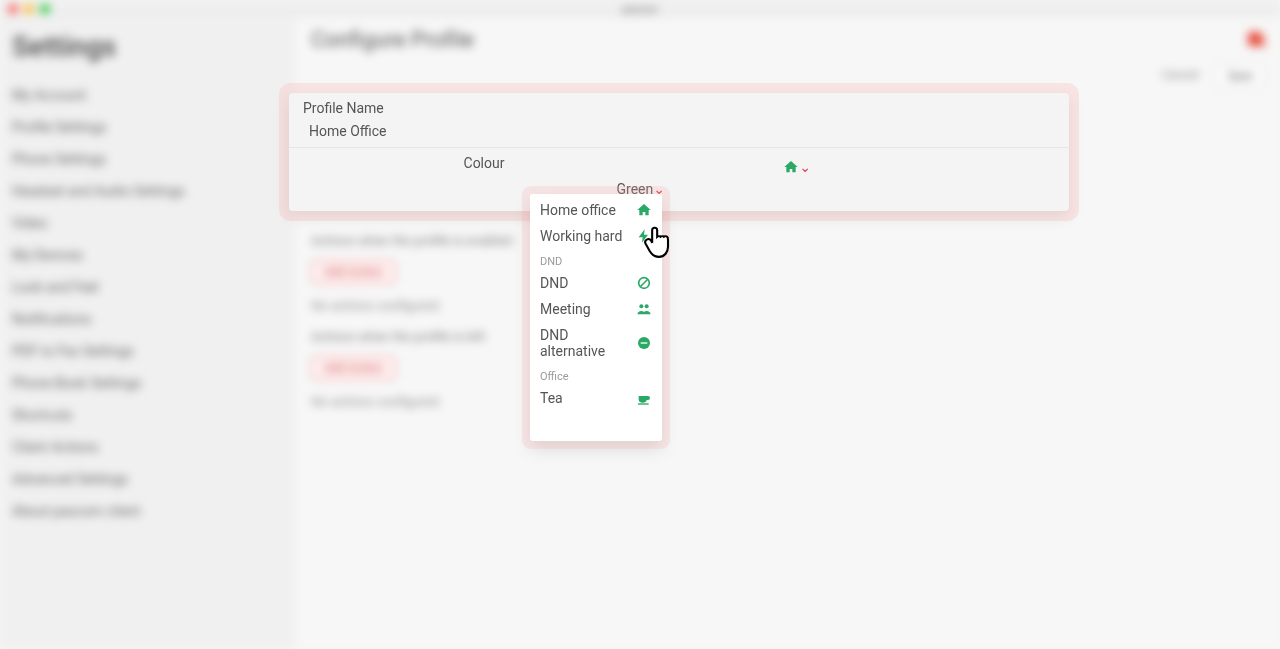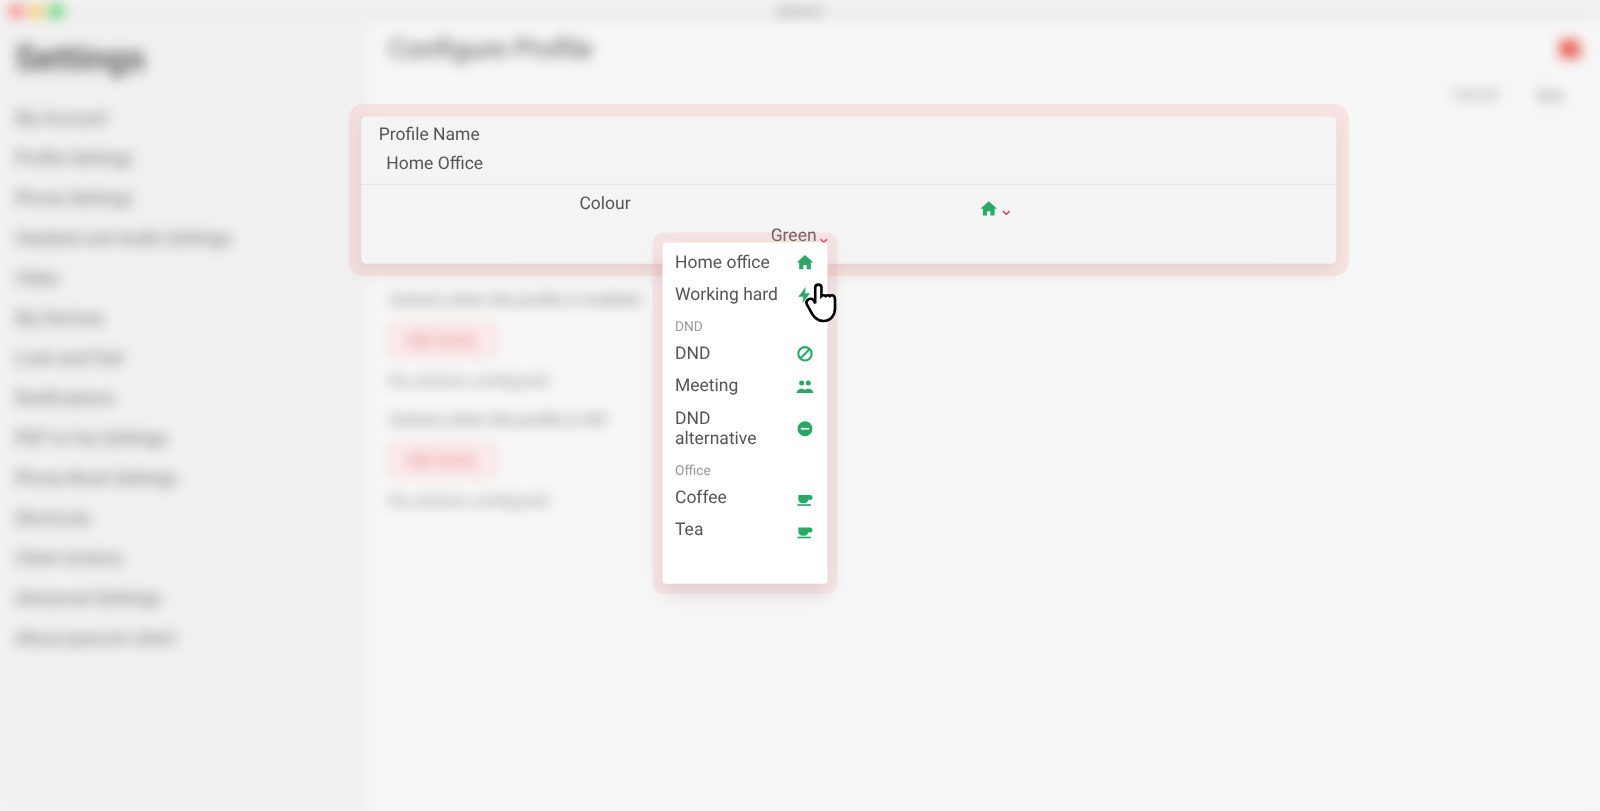--- a/index.html
+++ b/index.html
@@ -246,29 +246,20 @@
     <span class="ico">
       <svg viewBox="0 0 24 24" fill="currentColor">
           <circle cx="12" cy="12" r="9"></circle>
           <rect x="7" y="11" width="10" height="2" fill="#fff"></rect>
         </svg>
     </span>
   </div>
 
   <div class="grp-label">Office</div>
   <div class="opt">
-    <span>Coffee</span>
-    <span class="ico">
-      <svg viewBox="0 0 24 24" fill="currentColor">
-          <path d="M4 9h12v5a5 5 0 0 1-5 5H9a5 5 0 0 1-5-5zm12 0h2a3 3 0 0 1 0 6h-2z"></path>
-          <rect x="3" y="20" width="16" height="2"></rect>
-        </svg>
-    </span>
-  </div>
-  <div class="opt">
     <span>Tea</span>
     <span class="ico">
       <svg viewBox="0 0 24 24" fill="currentColor">
           <path d="M4 9h12v5a5 5 0 0 1-5 5H9a5 5 0 0 1-5-5zm12 0h2a3 3 0 0 1 0 6h-2z"></path>
           <rect x="3" y="20" width="16" height="2"></rect>
         </svg>
     </span>
   </div>
 </div>
 

